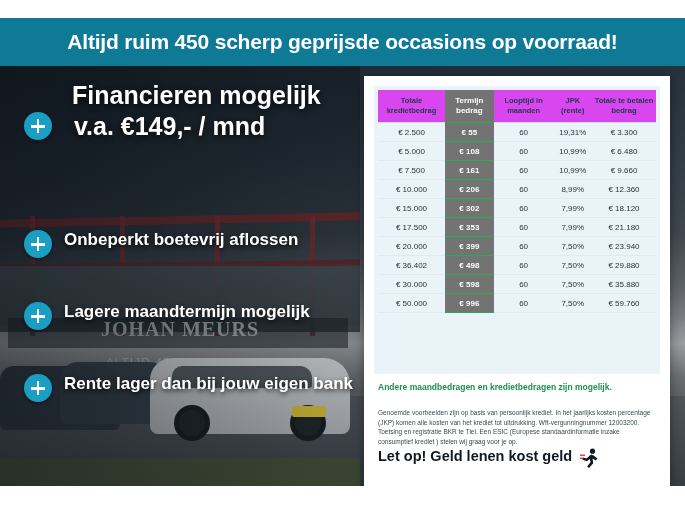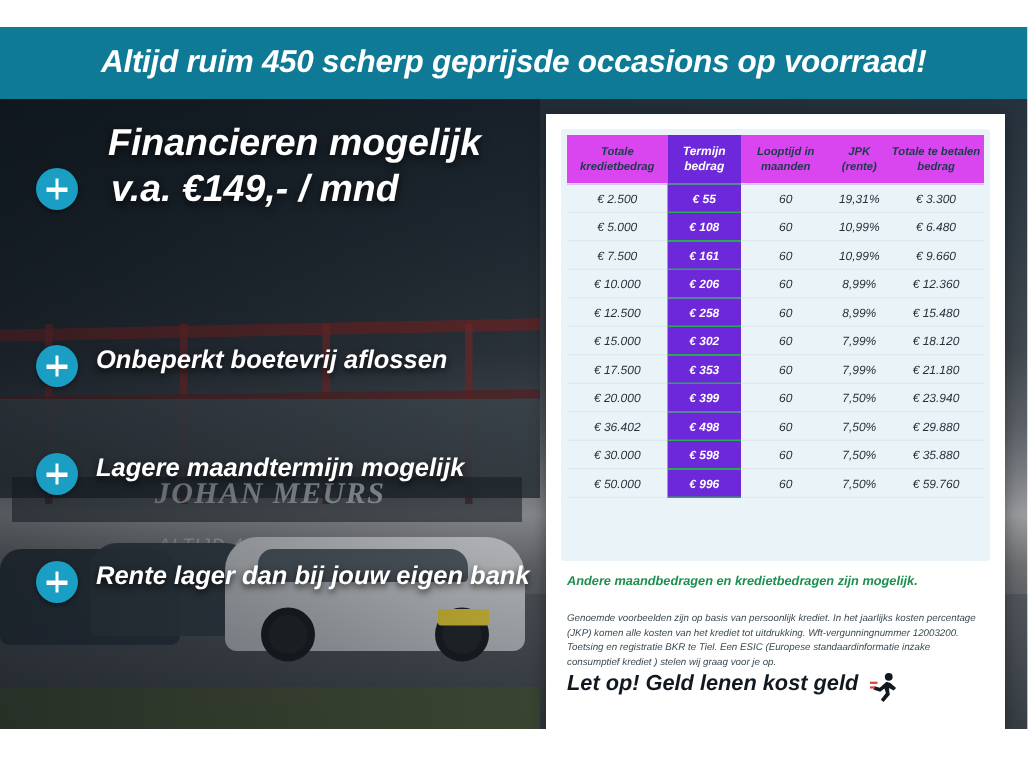--- a/index.html
+++ b/index.html
@@ -1,17 +1,17 @@
 <!DOCTYPE html>
 <html><head>
 <meta charset="utf-8">
 <style>
   html,body{margin:0;padding:0;background:#fff;}
   body{width:685px;height:513px;font-family:"Liberation Sans",sans-serif;overflow:hidden;}
-  .poster{position:relative;width:685px;height:513px;background:#ffffff;overflow:hidden;font-style:italic;}
+  .poster{position:relative;width:685px;height:513px;background:#ffffff;overflow:hidden;}
 
   
   .banner{position:absolute;left:0;top:18px;width:685px;height:48px;background:#0e7a96;display:flex;align-items:center;justify-content:center;}
   .banner-text{color:#ffffff;font-size:21px;font-weight:bold;letter-spacing:-0.2px;white-space:nowrap;}
 
   
   .photo{position:absolute;left:0;top:66px;width:685px;height:420px;overflow:hidden;
          background:linear-gradient(180deg,#2a3742 0%,#39454f 22%,#4a5158 40%,#6b7076 52%,#8f9297 60%,#b3b4b6 66%,#7d7f80 74%,#565b5f 86%,#3b4248 100%);}
   
   .photo .dark-left{position:absolute;left:0;top:0;width:360px;height:260px;background:linear-gradient(160deg,rgba(20,28,36,.85),rgba(30,40,50,.25));}
@@ -46,21 +46,21 @@
   .feat-label{color:#ffffff;font-size:17px;font-weight:bold;text-shadow:0 2px 5px rgba(0,0,0,.8);}
   .plus-top{position:absolute;left:24px;top:112px;}
 
   
   .card{position:absolute;left:364px;top:76px;width:306px;height:410px;background:#ffffff;box-shadow:0 2px 10px rgba(0,0,0,.4);}
   .card-inner{position:absolute;left:10px;top:10px;width:286px;height:288px;background:#eaf4f8;border-radius:2px;}
 
   table.rates{position:absolute;left:14px;top:14px;width:278px;border-collapse:collapse;}
   table.rates th{background:#d946ef;color:#1b3b4a;font-size:7.5px;font-weight:bold;line-height:10px;padding:6px 2px;text-align:center;vertical-align:middle;border-bottom:1px solid #cfe0e8;}
   table.rates td{font-size:8px;color:#25323a;text-align:center;padding:4.5px 2px;border-bottom:1px solid #dfeaf0;}
-  table.rates th.hl,table.rates td.hl{background:#6d28d9;color:#ffffff;font-weight:bold;border-bottom:1px solid #2bab4f;}
+  table.rates th.hl,table.rates td.hl{background:#737373;color:#ffffff;font-weight:bold;border-bottom:1px solid #2bab4f;}
   table.rates th.hl{font-size:8px;}
 
   .note{position:absolute;left:14px;top:306px;width:276px;}
   .note-title{color:#1d8f4e;font-size:8.5px;font-weight:bold;margin-bottom:16px;}
   .note-body{color:#3a4a52;font-size:6.5px;line-height:9.5px;}
 
   .warn{position:absolute;left:14px;top:372px;width:276px;display:flex;gap:8px;}
   .warn-text{color:#111820;font-size:14.5px;font-weight:bold;}
   .warn-icon{width:20px;height:22px;position:relative;flex:0 0 auto;}
 
@@ -157,27 +157,20 @@
             <td>€ 9.660</td>
           </tr>
           <tr>
             <td>€ 10.000</td>
             <td class="hl">€ 206</td>
             <td>60</td>
             <td>8,99%</td>
             <td>€ 12.360</td>
           </tr>
           <tr>
-            <td>€ 12.500</td>
-            <td class="hl">€ 258</td>
-            <td>60</td>
-            <td>8,99%</td>
-            <td>€ 15.480</td>
-          </tr>
-          <tr>
             <td>€ 15.000</td>
             <td class="hl">€ 302</td>
             <td>60</td>
             <td>7,99%</td>
             <td>€ 18.120</td>
           </tr>
           <tr>
             <td>€ 17.500</td>
             <td class="hl">€ 353</td>
             <td>60</td>

